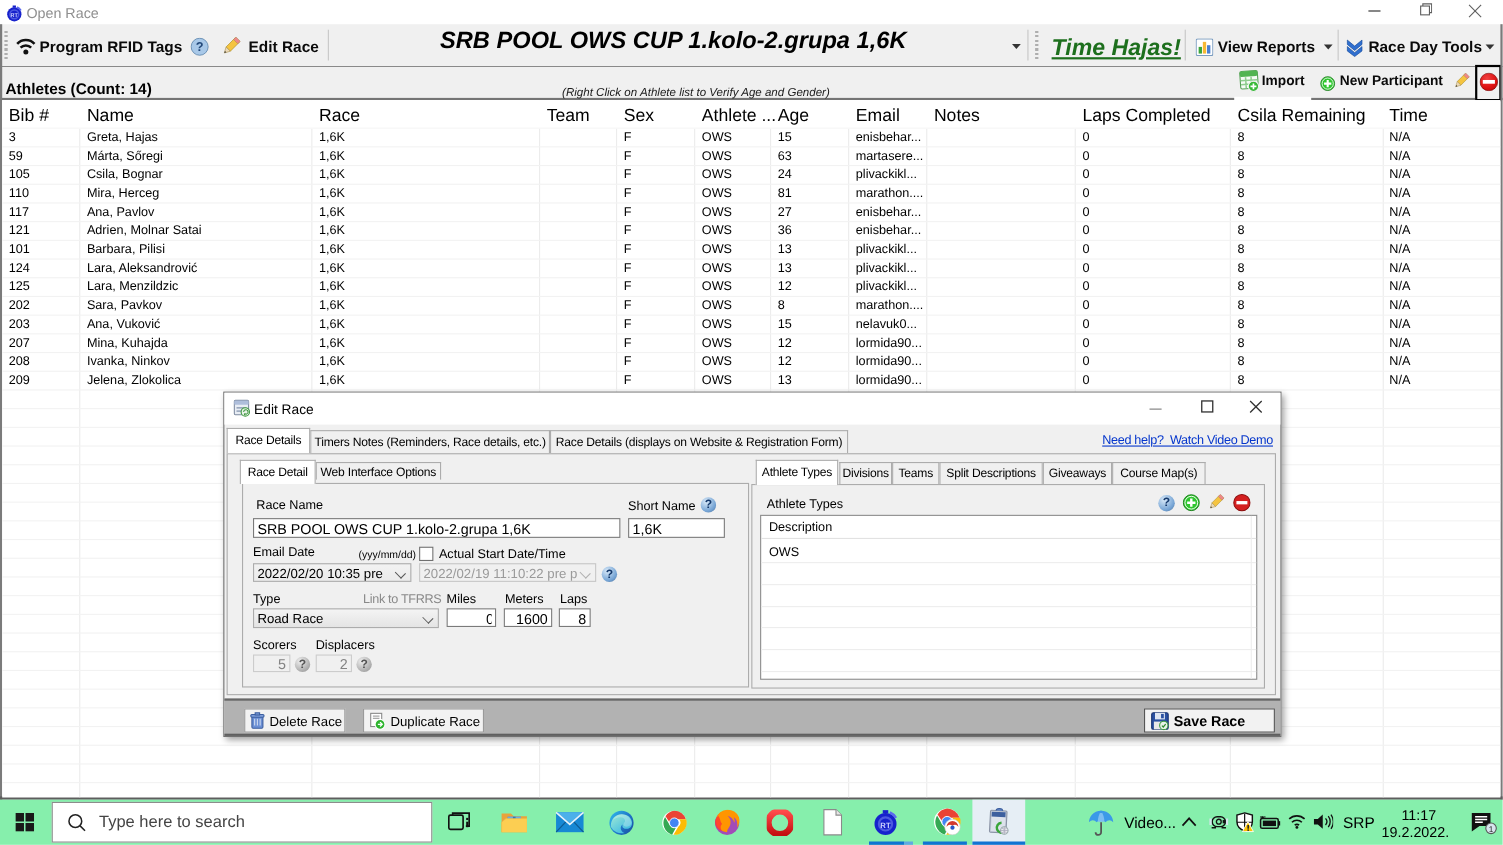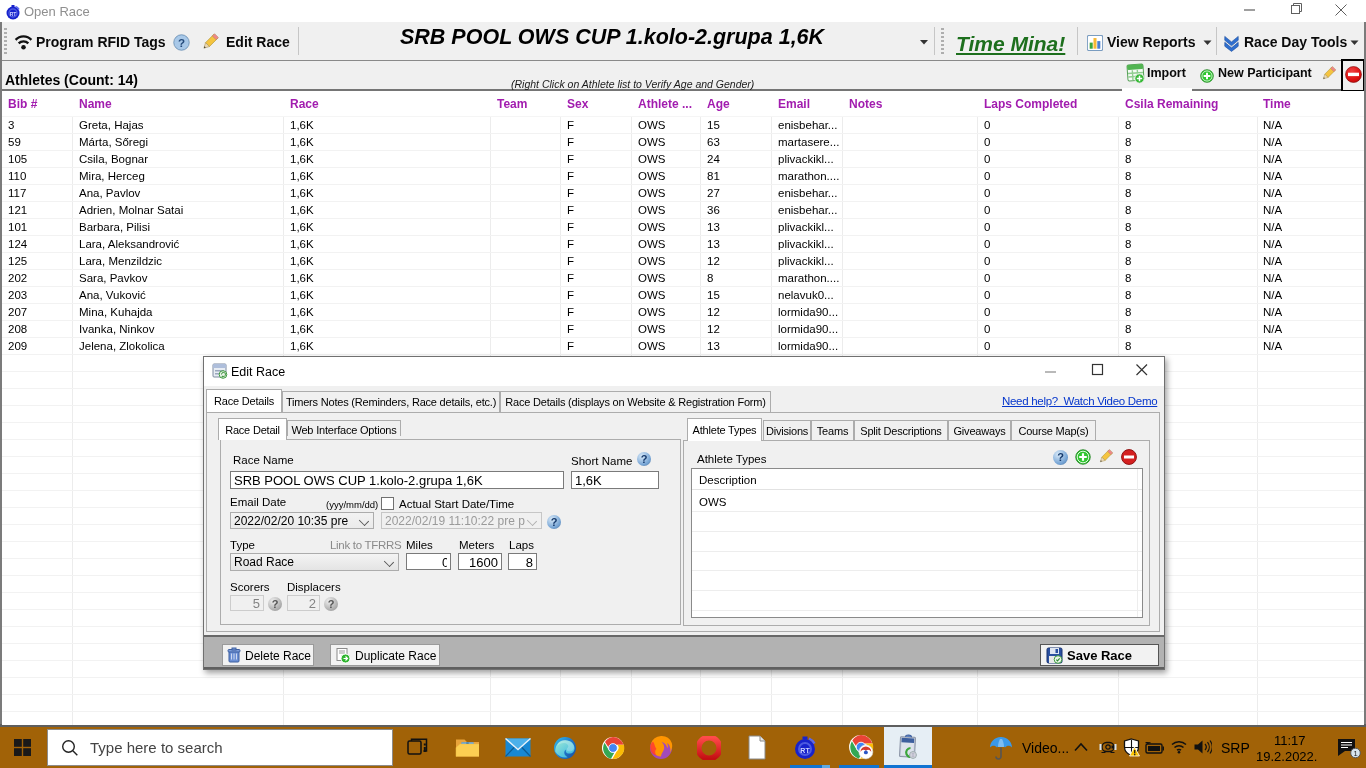--- a/index.html
+++ b/index.html
@@ -17,21 +17,21 @@
   background-image:repeating-linear-gradient(to bottom,#aeaeae 0 2px,transparent 2px 4px); }
 #racetitle { position:absolute; left:400px; top:3px; font-size:21.5px; font-weight:bold; font-style:italic; color:#000; white-space:nowrap; }
 #timerace { position:absolute; left:956px; top:10px; font-size:21px; font-weight:bold; font-style:italic; color:#1d6f1d; text-decoration:underline; }
 
 #athbar { position:absolute; left:0px; top:61px; width:1366px; height:30px; background:#f0f0f0; border-bottom:2px solid #757575; }
 #athcount { position:absolute; left:5px; top:11px; font-size:14px; font-weight:bold; color:#000; }
 #athhint { position:absolute; left:511px; top:17px; font-size:10.5px; font-style:italic; color:#1a1a1a; }
 
 #tablewrap { position:absolute; left:2px; top:91px; width:1362px; height:634px; background:#fff; overflow:hidden; }
 .vline { position:absolute; top:0; bottom:0; width:1px; background:#ececec; }
-.hdr { position:absolute; top:0; height:25px; font-size:12px; color:#a21caf; padding-top:6px;font-weight:bold; }
+.hdr { position:absolute; top:0; height:25px; font-size:16px; color:#000000; padding-top:6px; }
 .row { position:absolute; left:0; width:1362px; height:17px; border-bottom:1px solid #f2f2f2; font-size:11.5px; color:#000; }
 .cell { position:absolute; top:2px; white-space:nowrap; }
 
 #dialog { position:absolute; left:203px; top:356px; width:962px; height:314px; background:#f0f0f0; border:1px solid #707070; box-shadow:2px 3px 6px rgba(0,0,0,0.38); }
 #dlgtitle { position:absolute; left:0; top:0; width:100%; height:29px; background:#fff; }
 #dlgtitle span.t { position:absolute; left:27px; top:8px; font-size:12.5px; color:#000; }
 .tab { position:absolute; background:#f0f0f0; border:1px solid #acacac; border-bottom:none; font-size:11px; letter-spacing:-0.2px; color:#000; text-align:center; white-space:nowrap; overflow:hidden; }
 .tab.active { background:#fff; z-index:3; }
 .page { position:absolute; background:#f0f0f0; border:1px solid #acacac; }
 label.fl { position:absolute; font-size:11.5px; color:#000; white-space:nowrap; }
@@ -46,21 +46,21 @@
 .combo.big { background:linear-gradient(#f4f4f4,#e4e4e4); }
 .checkbox { position:absolute; width:13px; height:13px; background:#fff; border:1px solid #707070; }
 .input.num { text-align:right; }
 .input { padding:1px 3px 0 3px; }
 .qm { position:absolute; width:14px; height:14px; border-radius:50%; background:radial-gradient(circle at 35% 30%, #d8e9f8, #74a3d4 65%, #47688f); color:#14386b; font-size:11px; font-weight:bold; text-align:center; line-height:14px; }
 .qm::after { content:"?"; }
 .qm.gray { background:radial-gradient(circle at 35% 30%, #eee, #aaa 70%, #888); color:#555; }
 #dlgbottom { position:absolute; left:0px; bottom:0px; width:960px; height:34px; background:#b2b2b2; border-top:2px solid #686868; border-bottom:2px solid #5f5f5f; }
 .dbtn { position:absolute; top:7px; height:22px; background:#f2f2f2; border:1px solid #9a9a9a; font-size:12px; color:#000; }
 
-#taskbar { position:absolute; left:0; top:727px; width:1366px; height:41px; background:#a16207; }
+#taskbar { position:absolute; left:0; top:727px; width:1366px; height:41px; background:#86efac; }
 #searchbox { position:absolute; left:47px; top:2px; width:346px; height:37px; background:#fff; border:1px solid #8c8c8c; }
 #searchbox span { position:absolute; left:42px; top:9px; font-size:15px; color:#444; }
 .tray { font-size:13px; color:#000; position:absolute; }
 </style>
 </head>
 <body>
 <div id="app">
   <div id="titlebar">
     <svg style="position:absolute;left:5px;top:3px" width="17" height="17" viewBox="0 0 17 17">
       <circle cx="8" cy="10" r="6.5" fill="#1722cc"></circle>
@@ -102,21 +102,21 @@
       </g>
     </svg>
     <span class="tbtext" style="position:absolute;left:226px;top:12px">Edit Race</span>
     <div class="sep" style="left:298px"></div>
     <span id="racetitle">SRB POOL OWS CUP 1.kolo-2.grupa 1,6K</span>
     <svg style="position:absolute;left:919px;top:16px" width="10" height="8" viewBox="0 0 10 8">
         <path d="M1 2 L5 6.5 L9 2 Z" fill="#333"></path>
       </svg>
     <div class="sep" style="left:934px"></div>
     <div class="grip" style="left:941px"></div>
-    <span id="timerace">Time Mina!</span>
+    <span id="timerace">Time Hajas!</span>
     <div class="sep" style="left:1077px"></div>
     <svg style="position:absolute;left:1087px;top:13px" width="16" height="16" viewBox="0 0 21 21">
       <rect x="0.5" y="0.5" width="20" height="20" rx="2" fill="#fff" stroke="#7a9cc0" stroke-width="1.4"></rect>
       <rect x="3.5" y="10" width="4" height="8" fill="#3aa53a"></rect>
       <rect x="8.5" y="4" width="4" height="14" fill="#f7b835"></rect>
       <rect x="13.5" y="8" width="4" height="10" fill="#4a7fd0"></rect>
     </svg>
     <span class="tbtext" style="position:absolute;left:1107px;top:12px">View Reports</span>
     <svg style="position:absolute;left:1203px;top:17px" width="9" height="7" viewBox="0 0 9 7">
         <path d="M0.5 1.5 L4.5 6 L8.5 1.5 Z" fill="#333"></path>

